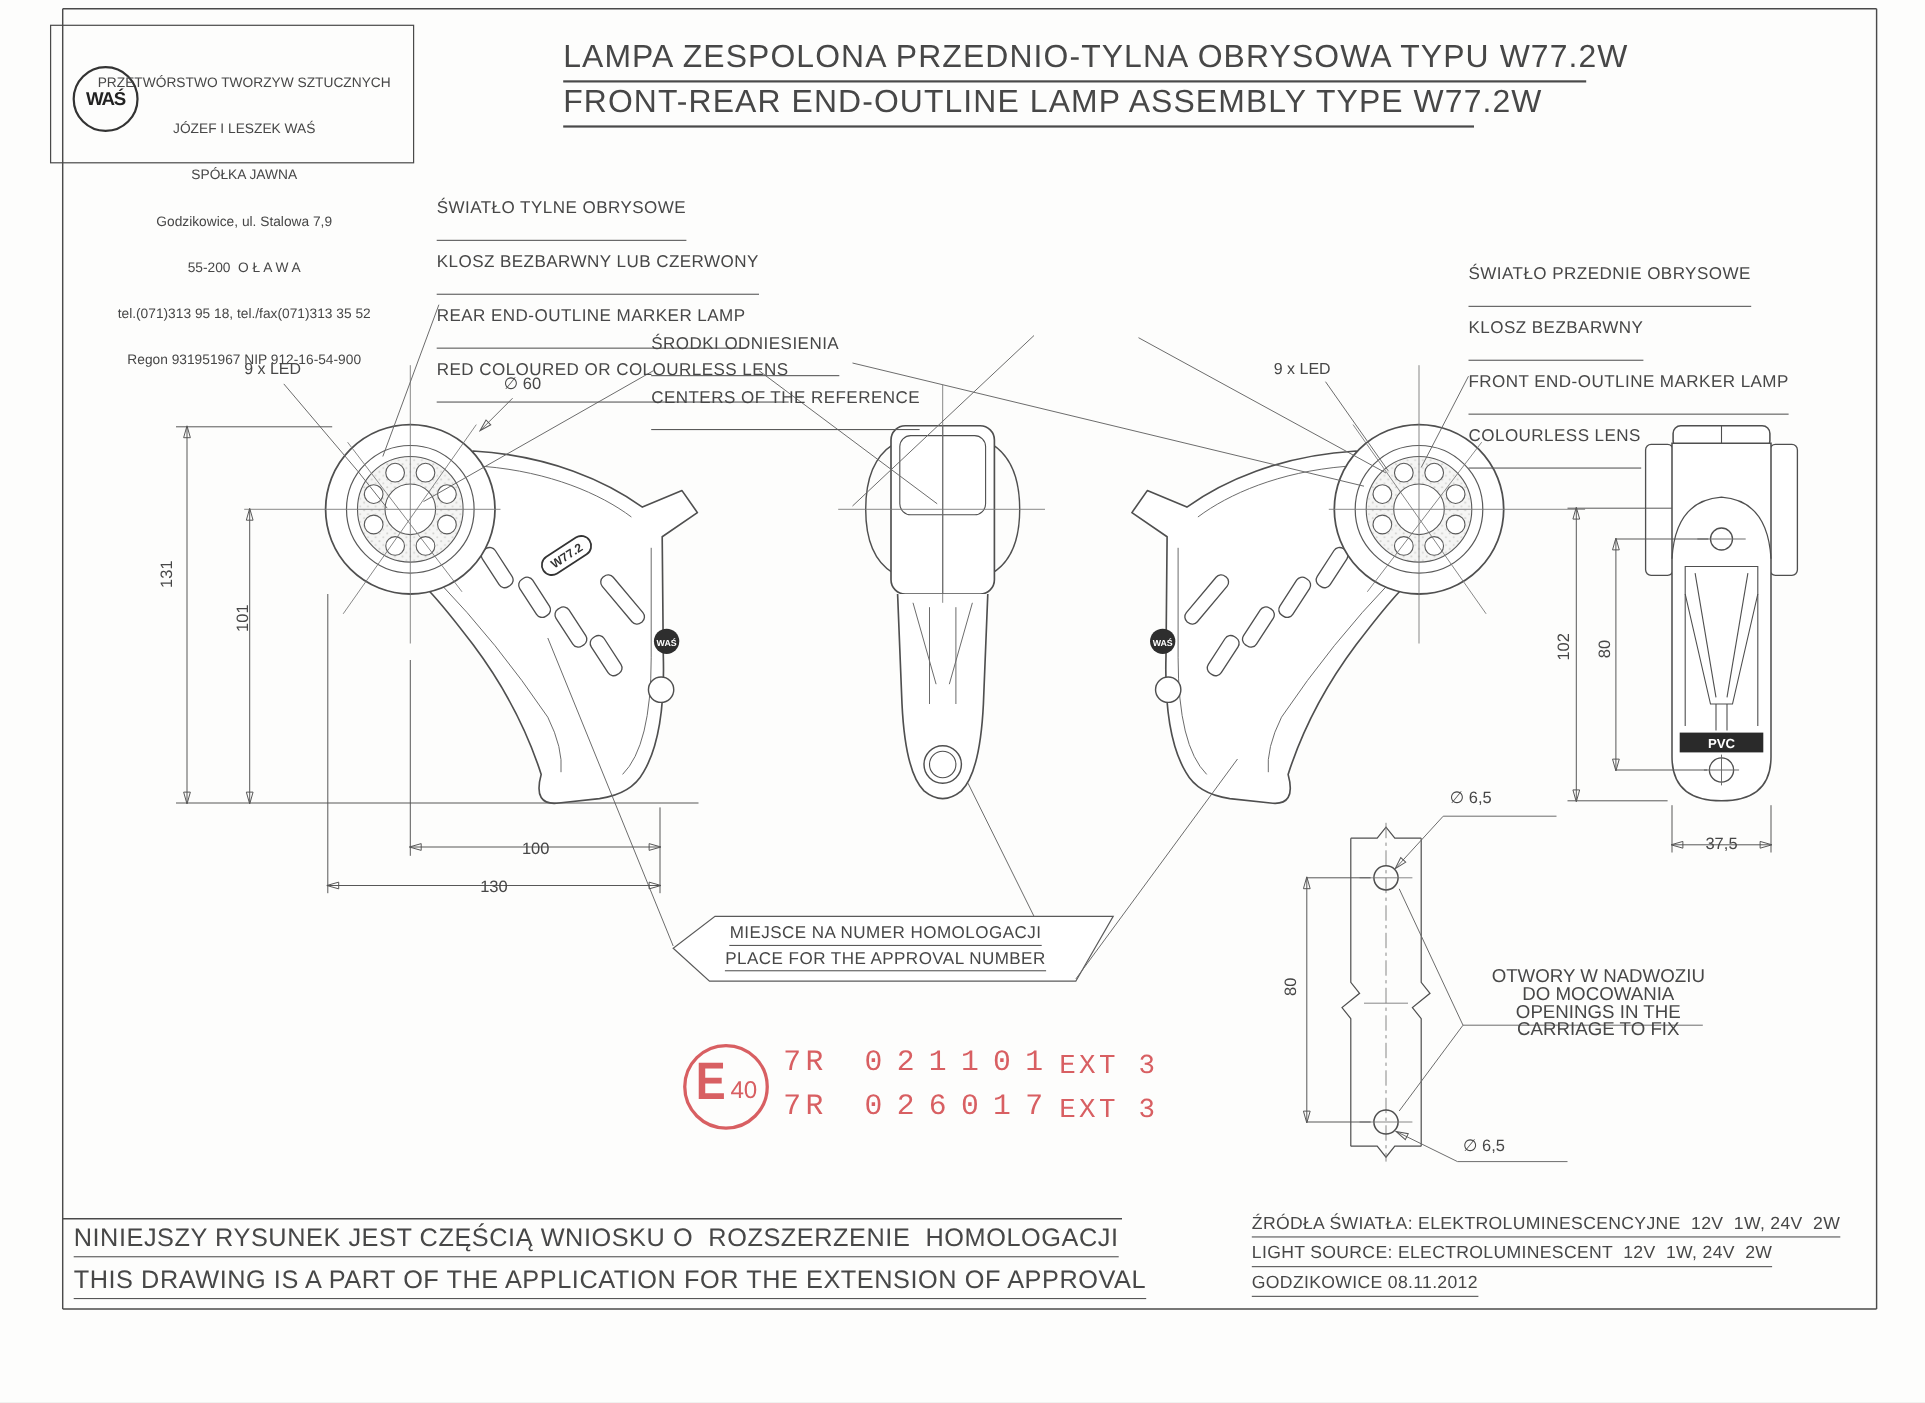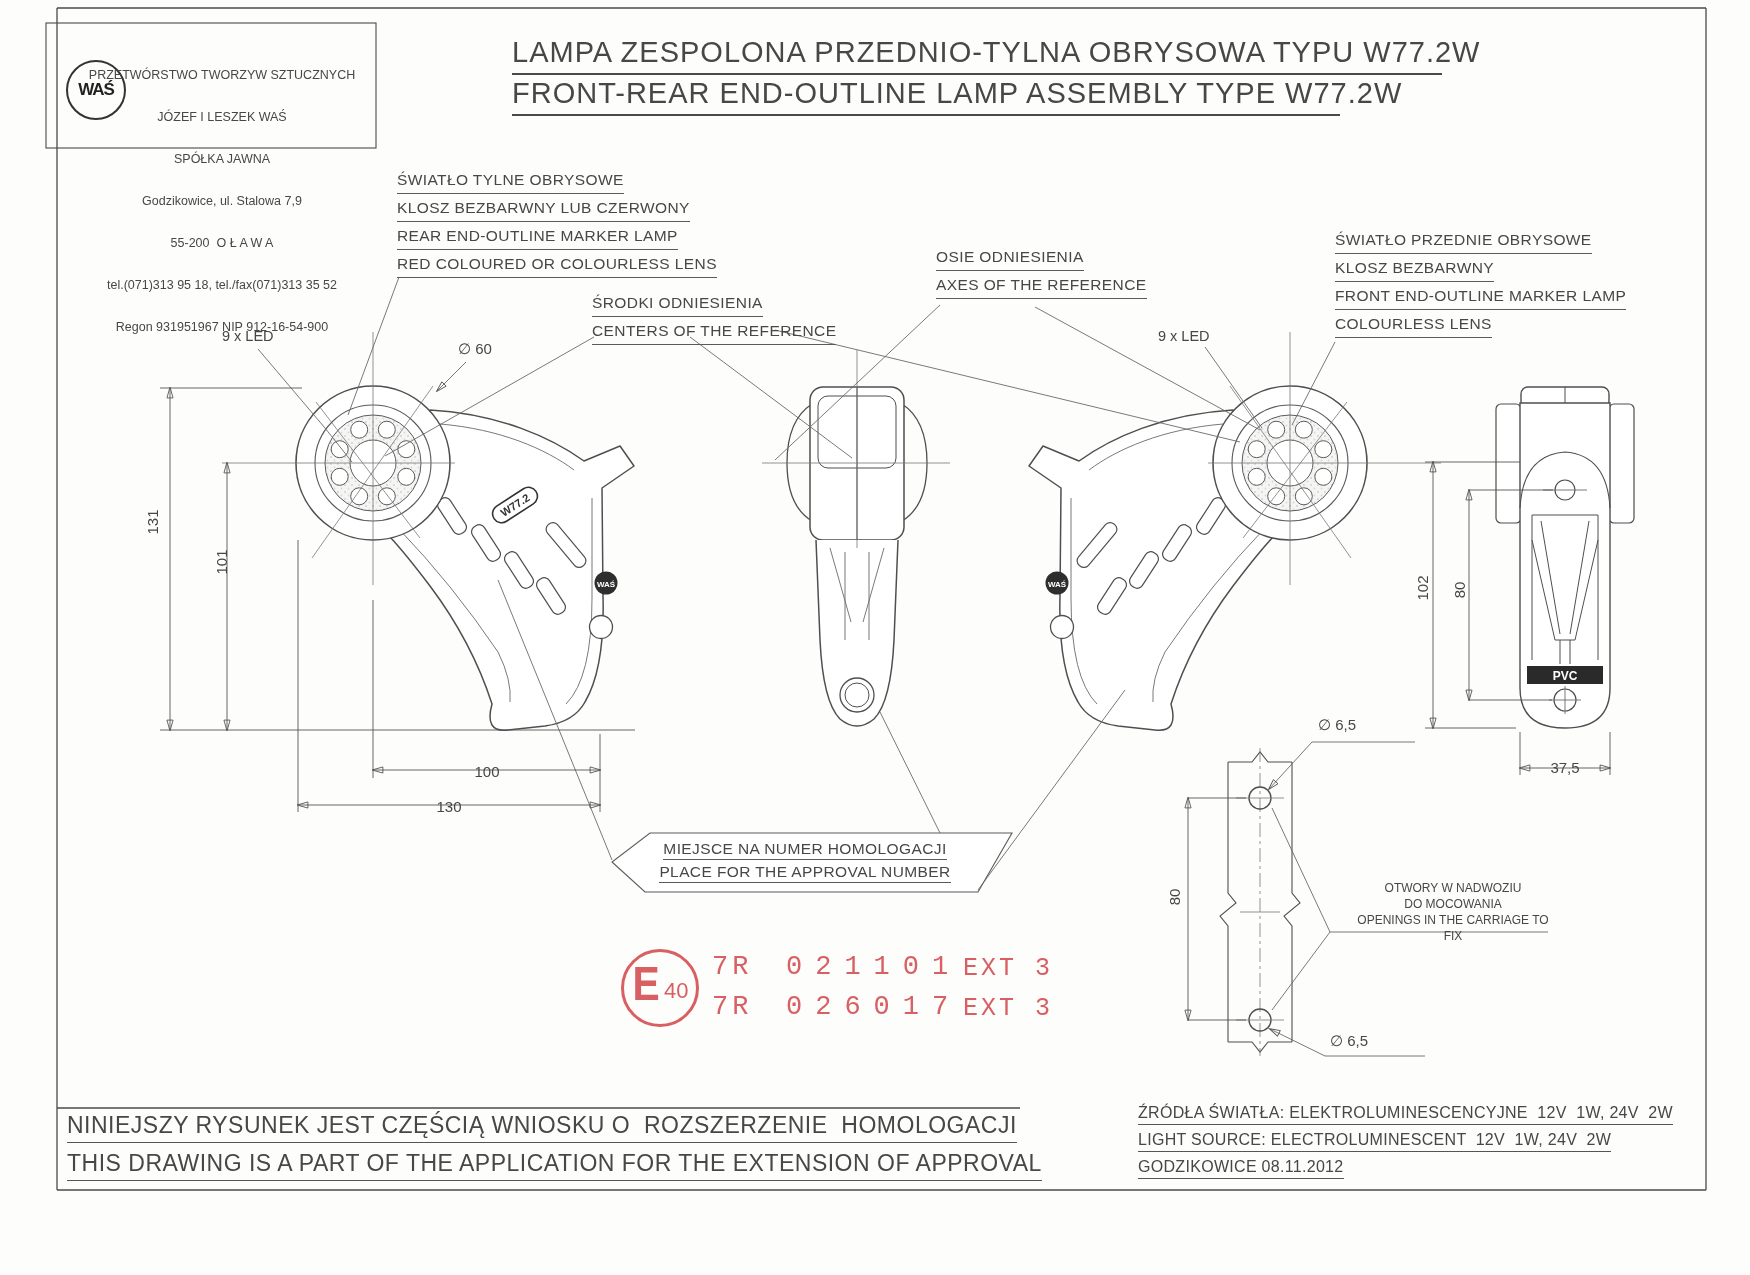--- a/index.html
+++ b/index.html
@@ -1,38 +1,38 @@
 <!DOCTYPE html>
 <html><head>
 <meta charset="utf-8">
 <style>
   html,body{margin:0;padding:0;background:#e8e8e6;}
   #sheet{position:relative;width:1750px;height:1275px;background:#fdfdfc;overflow:hidden;
          font-family:"Liberation Sans",sans-serif;color:#474747;}
   #linework{position:absolute;left:0;top:0;z-index:1;}
   .abs{position:absolute;z-index:2;}
-  .u{border-bottom:1.5px solid #5a5a5a;padding-bottom:3px;display:table;white-space:pre;}
+  .u{border-bottom:1.5px solid #5a5a5a;padding-bottom:18px;display:table;white-space:pre;margin-top:10px;}
   .lbl{font-size:15.5px;letter-spacing:.4px;line-height:20px;}
   .lbl div{margin-bottom:4px;}
   .dim{font-size:15px;white-space:pre;}
   .rot{transform:translate(-50%,-50%) rotate(-90deg);}
   .ctr{transform:translate(-50%,0);margin-top:13px;}
   .title-line{font-size:29px;letter-spacing:1px;border-bottom:2px solid #4a4a4a;
               padding-bottom:4px;white-space:pre;}
   .company{font-size:12.5px;line-height:14px;text-align:center;white-space:pre;}
   .footL{font-size:23px;letter-spacing:.5px;border-bottom:1.5px solid #555;
          padding-bottom:3px;white-space:pre;}
   .footR{font-size:16px;letter-spacing:.3px;border-bottom:1.5px solid #555;
          padding-bottom:2px;white-space:pre;display:table;}
   .stamp{color:#d85f62;font-family:"Liberation Mono",monospace;white-space:pre;z-index:3;}
   .stamp-row-cls{font-size:27px;letter-spacing:4px;}
   .stamp-row-no{font-size:27px;letter-spacing:13px;}
   .stamp-row-ext{font-size:25px;letter-spacing:3px;}
   #stamp-circle{width:72px;height:72px;border:3px solid #d85f62;border-radius:50%;}
-  .openings{font-size:12px;line-height:16px;text-align:center;}
+  .openings{font-size:17px;line-height:16px;text-align:center;}
   .banner-line{font-size:15.5px;letter-spacing:.4px;border-bottom:1.5px solid #5a5a5a;
                padding-bottom:1px;margin:0 auto 3px auto;display:table;white-space:pre;}
 </style>
 </head>
 <body>
 
 <div id="sheet">
 
 <svg id="linework" width="1750" height="1275" viewBox="0 0 1750 1275">
   <defs>
@@ -250,24 +250,20 @@
   <div class="u">KLOSZ BEZBARWNY LUB CZERWONY</div>
   <div class="u">REAR END-OUTLINE MARKER LAMP</div>
   <div class="u">RED COLOURED OR COLOURLESS LENS</div>
 </div>
 
 <div class="abs lbl" style="left:592px;top:293px;">
   <div class="u">ŚRODKI ODNIESIENIA</div>
   <div class="u">CENTERS OF THE REFERENCE</div>
 </div>
 
-<div class="abs lbl" style="left:936px;top:247px;">
-  <div class="u">OSIE ODNIESIENIA</div>
-  <div class="u">AXES OF THE REFERENCE</div>
-</div>
 
 <div class="abs lbl" style="left:1335px;top:230px;">
   <div class="u">ŚWIATŁO PRZEDNIE OBRYSOWE</div>
   <div class="u">KLOSZ BEZBARWNY</div>
   <div class="u">FRONT END-OUTLINE MARKER LAMP</div>
   <div class="u">COLOURLESS LENS</div>
 </div>
 
 <div class="abs dim" style="left:222px;top:328px;font-size:14.5px;">9 x LED</div>
 <div class="abs dim" style="left:1158px;top:328px;font-size:14.5px;">9 x LED</div>

